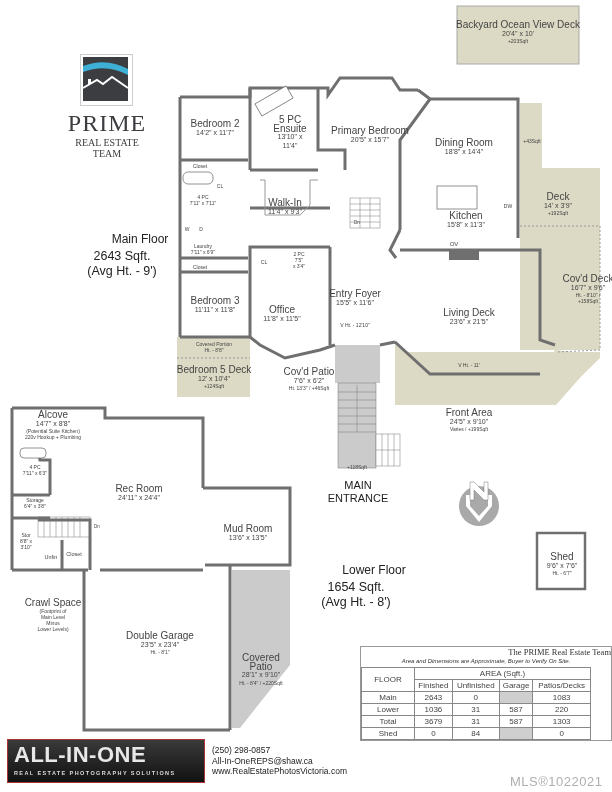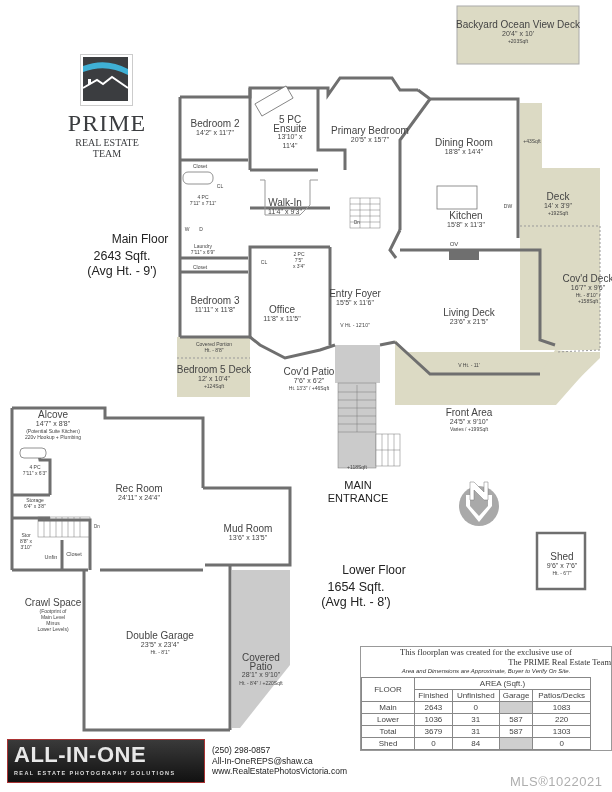--- a/index.html
+++ b/index.html
@@ -317,21 +317,20 @@
   <span class="s">(Avg Ht. - 8')</span>
 </div>
 
 <div class="lbl" style="left:562px;top:553px;">
   <span class="nm">Shed</span>
     <span class="dm">9'6" x 7'6"</span>
     <span class="sm">Ht. - 6'7"</span>
 </div>
 
 <div class="abs" style="left:360px;top:646px;width:250px;border:1px solid #999;background:#fff;">
-  <div style="text-align:center;font-family:'Liberation Serif',serif;font-size:8.5px;line-height:10px;color:#333;">This floorplan was created for the exclusive use of</div>
   <div style="text-align:right;font-family:'Liberation Serif',serif;font-size:8.5px;line-height:10px;color:#333;">The PRIME Real Estate Team</div>
   <div style="text-align:center;font-style:italic;font-size:6px;line-height:9px;color:#333;margin-bottom:1px;">Area and Dimensions are Approximate, Buyer to Verify On Site.</div>
   <table class="area">
     <tbody>
         <tr>
       <th rowspan="2" style="width:52px;">FLOOR</th>
       <th colspan="4">AREA (Sqft.)</th>
     </tr>
     <tr>
       <th>Finished</th>

